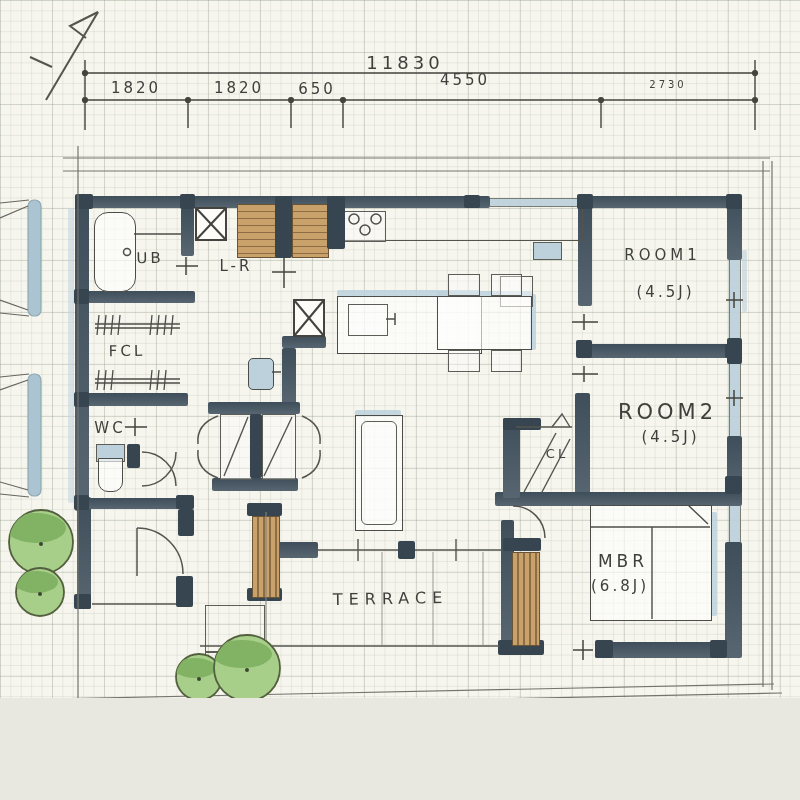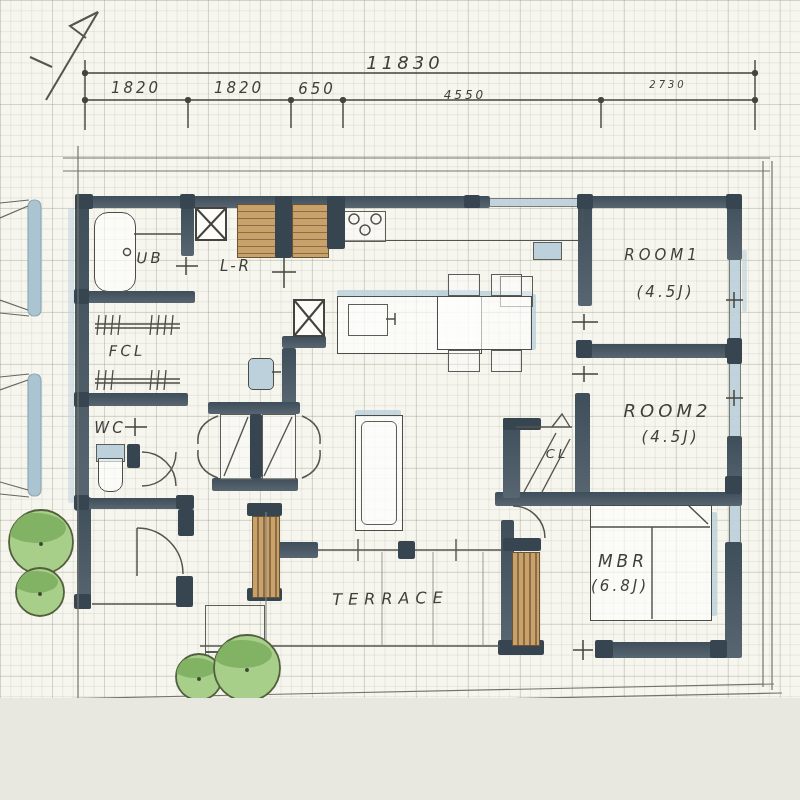--- a/index.html
+++ b/index.html
@@ -4,21 +4,21 @@
 <style>
   html,body{margin:0;padding:0;background:#e8e7e0;}
   #stage{position:relative;width:800px;height:698px;overflow:hidden;
     background-color:#f6f5ee;
     background-image:
       linear-gradient(to right, rgba(120,138,110,.22) 1px, transparent 1px),
       linear-gradient(to bottom, rgba(120,138,110,.22) 1px, transparent 1px),
       linear-gradient(to right, rgba(120,138,110,.13) 1px, transparent 1px),
       linear-gradient(to bottom, rgba(120,138,110,.13) 1px, transparent 1px);
     background-size:52px 52px,52px 52px,10.4px 10.4px,10.4px 10.4px;
-    font-family:"DejaVu Sans",sans-serif;font-style:italic;}
+    font-family:"DejaVu Sans",sans-serif;}
   .w{position:absolute;background:linear-gradient(180deg,rgba(10,25,35,.18),rgba(255,255,255,.07)),var(--wall,#4a5a66);border-radius:2px;z-index:2;}
   .p{position:absolute;background:var(--pillar,#36454f);border-radius:2px;z-index:3;}
   .box{position:absolute;border:1.8px solid #4c4c49;background:rgba(255,255,255,.6);z-index:2;}
   .thin{position:absolute;border:1.3px solid #5d5d58;background:rgba(255,255,255,.35);z-index:2;}
   .blue{position:absolute;background:var(--water,#bcd1dc);opacity:.85;border-radius:2px;z-index:1;}
   .winv{position:absolute;border-left:1.4px solid #6f6f6a;border-right:1.4px solid #6f6f6a;background:var(--water,#bcd1dc);opacity:.9;z-index:2;}
   .winh{position:absolute;border-top:1.4px solid #6f6f6a;border-bottom:1.4px solid #6f6f6a;background:var(--water,#bcd1dc);opacity:.9;z-index:2;}
   .wood-h{position:absolute;background:repeating-linear-gradient(180deg,var(--wood,#c9a26b) 0 5.5px,#8e6d45 5.5px 7px);border:1px solid #6b5436;z-index:2;}
   .wood-v{position:absolute;background:repeating-linear-gradient(90deg,var(--wood,#c9a26b) 0 4.5px,#8e6d45 4.5px 6px);border:1px solid #6b5436;z-index:4;}
   .counter{position:absolute;border-bottom:1.5px solid #54544f;border-right:1.5px solid #54544f;z-index:2;}
@@ -308,28 +308,28 @@
         <ellipse cx="242" cy="654" rx="30" ry="14" fill="var(--tree_shade,#82b264)" clip-path="url(#t4)"></ellipse>
         <circle cx="247" cy="670" r="2" fill="#3d4633"></circle>
       </g>
     </g>
   </svg>
 
   <span class="lbl" style="left:360px;top:52px;width:90px;font-size:18px;letter-spacing:4px">11830</span>
   <span class="lbl" style="left:106px;top:79px;width:60px;font-size:15px">1820</span>
   <span class="lbl" style="left:209px;top:79px;width:60px;font-size:15px">1820</span>
   <span class="lbl" style="left:287px;top:80px;width:60px;font-size:15px">650</span>
-  <span class="lbl" style="left:432px;top:88px;width:66px;font-size:12px">4550</span>
+  <span class="lbl" style="left:432px;top:71px;width:66px;font-size:15px">4550</span>
   <span class="lbl" style="left:638px;top:79px;width:60px;font-size:10px">2730</span>
 
   <span class="lbl" style="left:128px;top:249px;width:44px;font-size:15px;transform:rotate(-1deg)">UB</span>
   <span class="lbl" style="left:208px;top:257px;width:56px;font-size:15px">L-R</span>
   <span class="lbl" style="left:98px;top:342px;width:58px;font-size:15px;transform:rotate(-1deg)">FCL</span>
   <span class="lbl" style="left:86px;top:419px;width:48px;font-size:15px">WC</span>
   <span class="lbl" style="left:610px;top:246px;width:105px;font-size:15px;letter-spacing:4px">ROOM1</span>
   <span class="lbl" style="left:613px;top:283px;width:105px;font-size:15px">(4.5J)</span>
-  <span class="lbl" style="left:615px;top:400px;width:105px;font-size:18px;letter-spacing:4px">ROOM2</span>
+  <span class="lbl" style="left:615px;top:400px;width:105px;font-size:21px;letter-spacing:4px">ROOM2</span>
   <span class="lbl" style="left:618px;top:428px;width:105px;font-size:15px">(4.5J)</span>
   <span class="lbl" style="left:536px;top:446px;width:42px;font-size:13px">CL</span>
   <span class="lbl" style="left:580px;top:551px;width:86px;font-size:17px;letter-spacing:4px">MBR</span>
   <span class="lbl" style="left:575px;top:577px;width:90px;font-size:15px">(6.8J)</span>
   <span class="lbl" style="left:328px;top:589px;width:125px;font-size:16px;letter-spacing:6px;transform:rotate(-1deg)">TERRACE</span>
 </div>
 
 </body></html>

